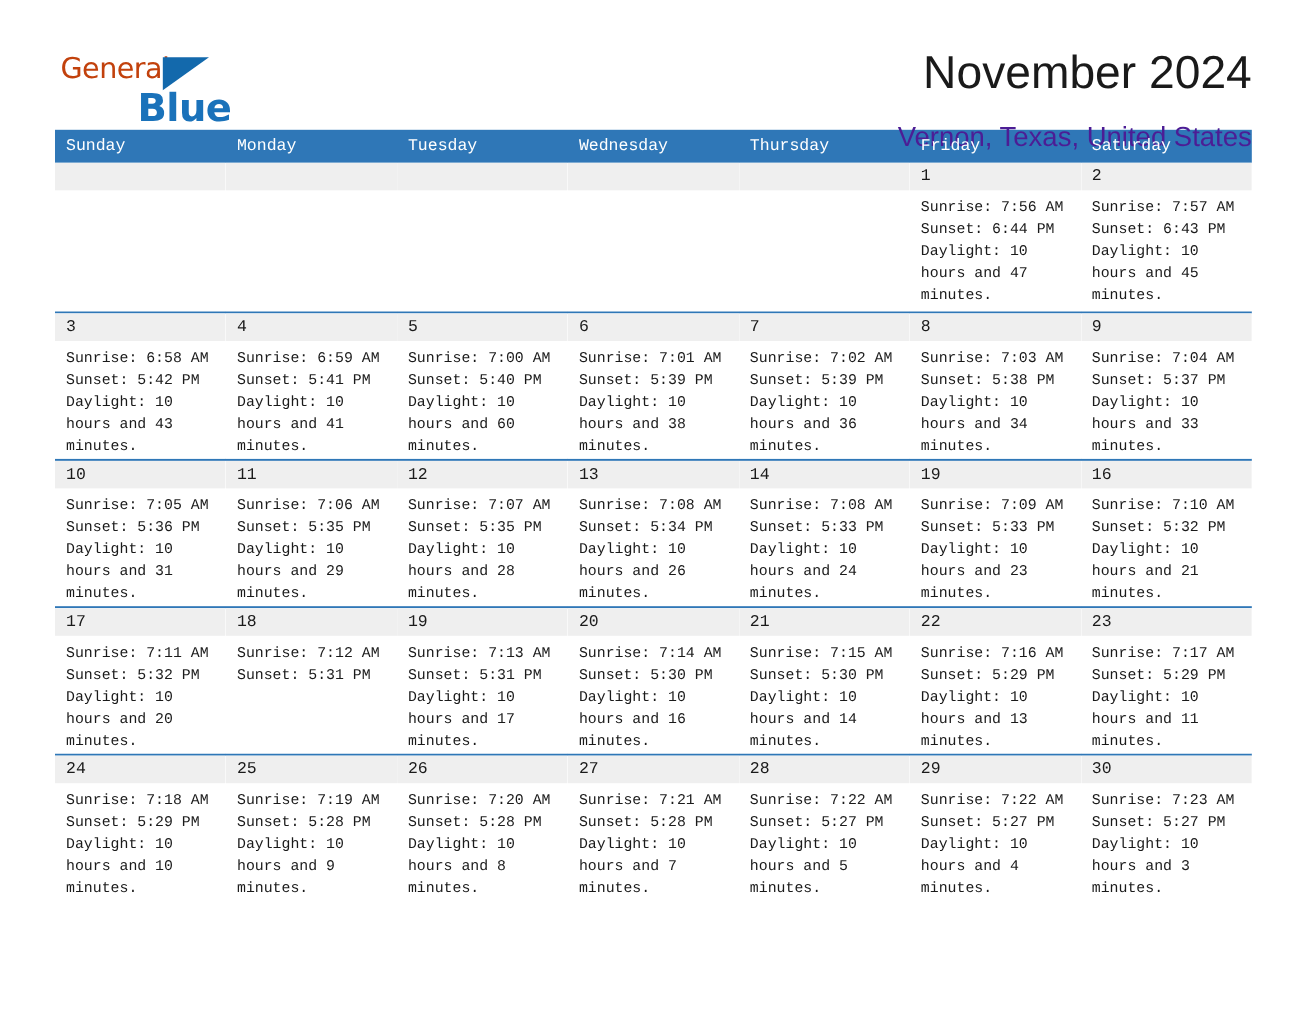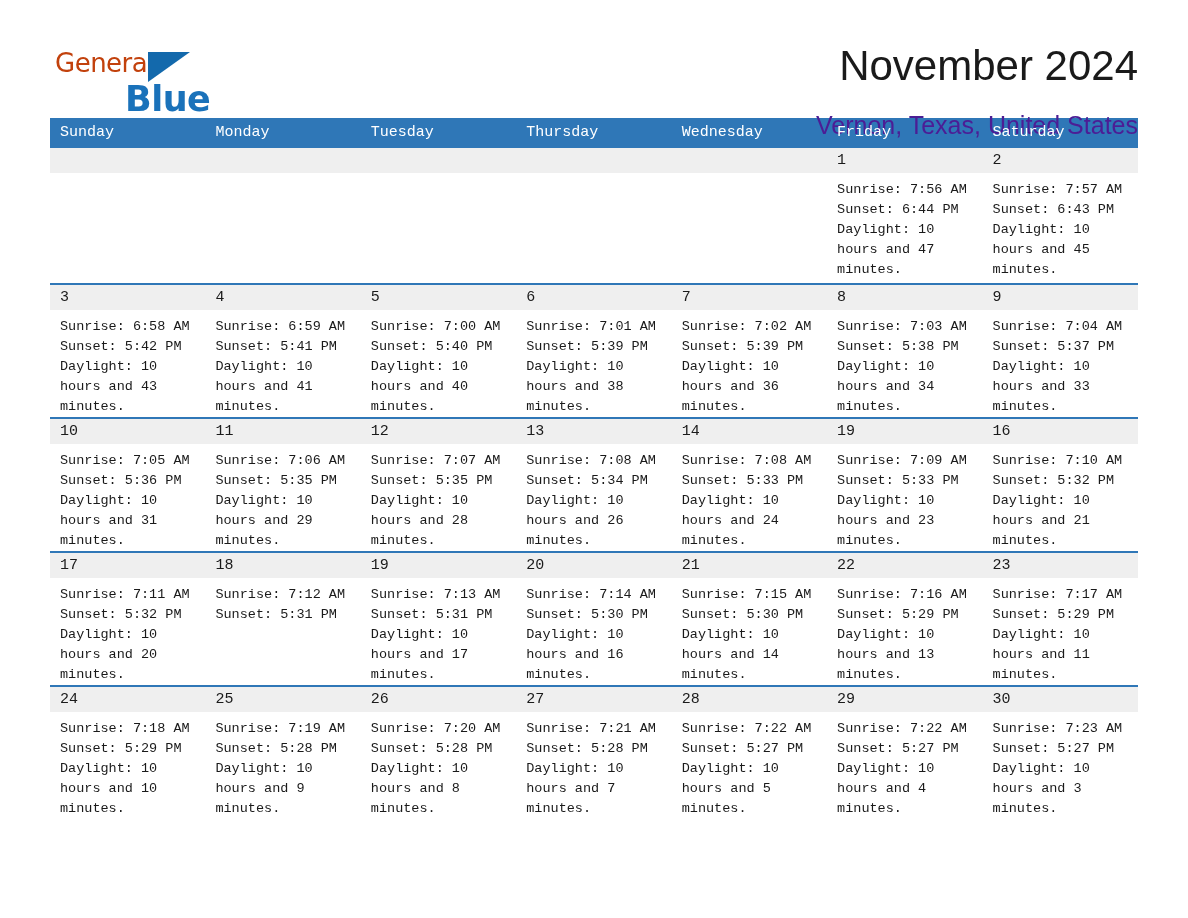--- a/index.html
+++ b/index.html
@@ -163,22 +163,22 @@
       <div class="month-title">November 2024</div>
       <div class="location-title">Vernon, Texas, United States</div>
     </div>
   </div>
 
   <div class="calendar">
     <div class="weekday-row">
       <div class="weekday">Sunday</div>
       <div class="weekday">Monday</div>
       <div class="weekday">Tuesday</div>
+      <div class="weekday">Wednesday</div>
       <div class="weekday">Thursday</div>
-      <div class="weekday">Wednesday</div>
       <div class="weekday">Friday</div>
       <div class="weekday">Saturday</div>
     </div>
 
     <div class="week first">
       <div class="day empty">
         <div class="day-number"></div>
         <div class="day-info">
           <div></div>
           <div></div>
@@ -250,21 +250,21 @@
           <div>Sunrise: 6:59 AM</div>
           <div>Sunset: 5:41 PM</div>
           <div>Daylight: 10 hours and 41 minutes.</div>
         </div>
       </div>
       <div class="day">
         <div class="day-number">5</div>
         <div class="day-info">
           <div>Sunrise: 7:00 AM</div>
           <div>Sunset: 5:40 PM</div>
-          <div>Daylight: 10 hours and 40 minutes.</div>
+          <div>Daylight: 10 hours and 60 minutes.</div>
         </div>
       </div>
       <div class="day">
         <div class="day-number">6</div>
         <div class="day-info">
           <div>Sunrise: 7:01 AM</div>
           <div>Sunset: 5:39 PM</div>
           <div>Daylight: 10 hours and 38 minutes.</div>
         </div>
       </div>

